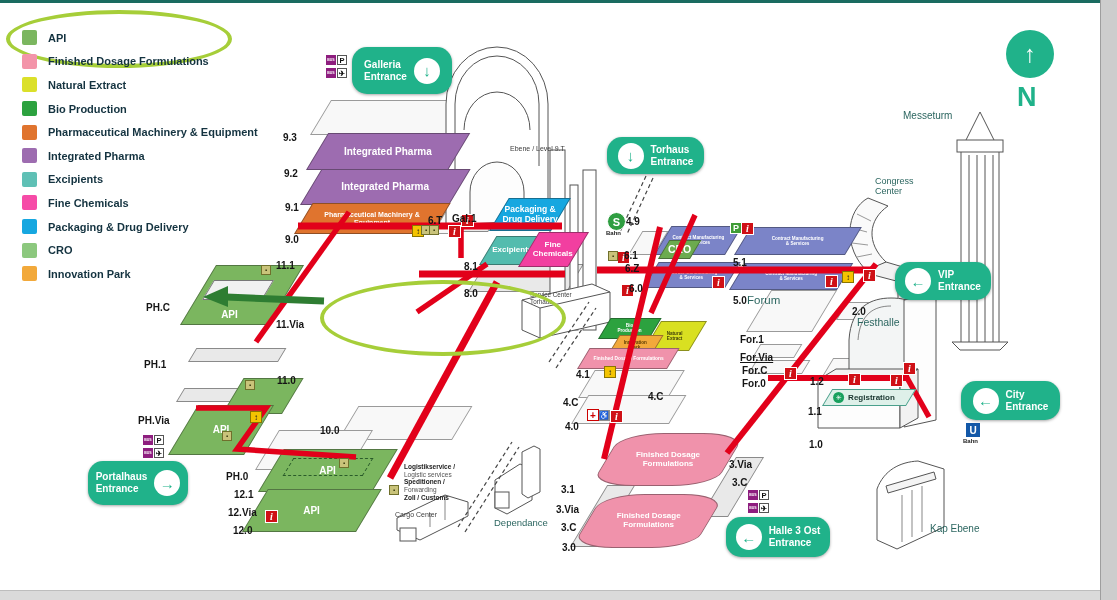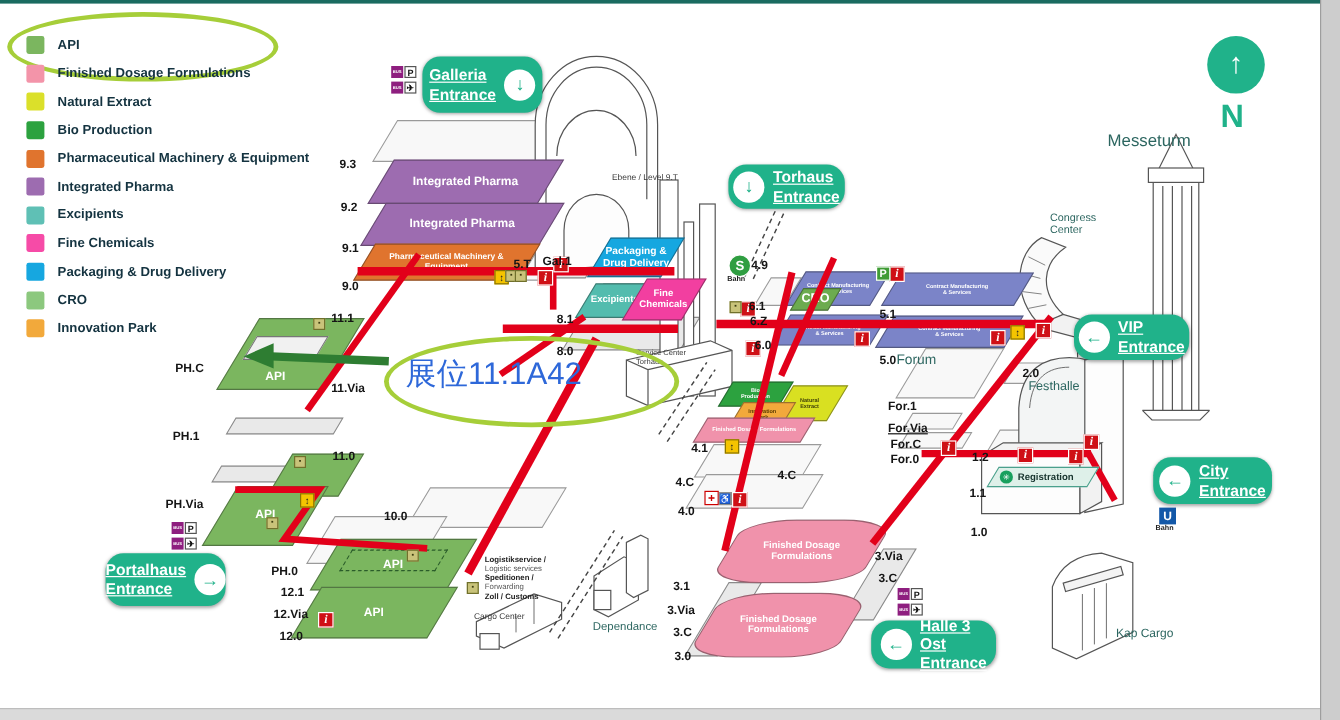--- a/index.html
+++ b/index.html
@@ -45,21 +45,21 @@
   .ic-acc{width:11px;height:11px;background:#8e8e8e;color:#fff;font-size:8px;}
   
   .sbahn{width:17px;height:17px;border-radius:50%;background:#2f9e41;color:#fff;font-size:11px;font-weight:bold;
          display:flex;align-items:center;justify-content:center;z-index:6;border:1px solid #fff;}
   .ubahn{width:14px;height:14px;background:#1358a8;color:#fff;font-size:10px;font-weight:bold;
          display:flex;align-items:center;justify-content:center;z-index:6;}
   .bahn-lb{position:absolute;font-size:6px;font-weight:bold;color:#222;z-index:6;}
   
   .ent{position:absolute;background:#20b28a;border-radius:15px;display:flex;align-items:center;justify-content:center;
        gap:7px;z-index:8;box-shadow:0 1px 3px rgba(0,0,0,.35);padding:4px 9px;box-sizing:border-box;}
-  .ent-lb{color:#fff;font-weight:bold;font-size:13px;line-height:1.2;white-space:pre-line;text-decoration:underline;}
+  .ent-lb{color:#fff;font-weight:bold;font-size:10px;line-height:1.2;white-space:pre-line;}
   .ent-ar{width:26px;height:26px;border-radius:50%;background:#fff;color:#20b28a;font-size:15px;font-weight:bold;
           display:flex;align-items:center;justify-content:center;flex:0 0 auto;}
   
   .ncirc{left:1006px;top:30px;width:48px;height:48px;border-radius:50%;background:#20b28a;color:#fff;
          font-size:24px;display:flex;align-items:center;justify-content:center;z-index:8;}
   .nlab{left:1017px;top:82px;font-size:27px;font-weight:bold;color:#20b28a;z-index:8;}
   
   .reg{position:absolute;left:822px;top:389px;width:84px;height:17px;transform:skewX(-31deg);transform-origin:0 100%;
        background:#def0e9;border:1px solid #4aa08c;z-index:5;display:flex;align-items:center;gap:4px;padding:0 5px;box-sizing:border-box;}
   .reg>*{transform:skewX(31deg);}
@@ -214,21 +214,20 @@
         <div class="lg-lb">CRO</div>
       </div>
       <div class="lg-item">
         <div class="lg-sw" style="background: rgb(242, 169, 59);"></div>
         <div class="lg-lb">Innovation Park</div>
       </div>
     </div>
   <div class="hl" style="left:6px;top:10px;width:218px;height:50px;"></div>
 
   <div class="hl" style="left:320px;top:280px;width:238px;height:68px;"></div>
-  <div class="booth">展位11.1A42</div>
 
   <div class="abs ncirc">↑</div>
   <div class="abs nlab">N</div>
 
   <div class="reg">
     <span class="reg-dot">✳</span>
     <span class="reg-lb">Registration</span>
   </div>
 
   <div class="abs sbahn" style="left:607px;top:212px;">S</div>
@@ -339,21 +338,21 @@
 Formulations</span>
     </div>
     <div class="slab wavy" style="left: 571px; top: 494px; width: 120px; height: 52px; background: rgb(240, 146, 171);">
       <span style="color: rgb(255, 255, 255); font-size: 8px;">Finished Dosage
 Formulations</span>
     </div>
     <div class="lvl" style="left: 283px; top: 121px;">9.3</div>
     <div class="lvl" style="left: 284px; top: 157px;">9.2</div>
     <div class="lvl" style="left: 285px; top: 191px;">9.1</div>
     <div class="lvl" style="left: 285px; top: 223px;">9.0</div>
-    <div class="lvl" style="left: 428px; top: 204px;">5.T</div>
+    <div class="lvl" style="left: 428px; top: 204px;">6.T</div>
     <div class="lvl" style="left: 452px; top: 202px;">Gal.1</div>
     <div class="lvl" style="left: 464px; top: 250px;">8.1</div>
     <div class="lvl" style="left: 464px; top: 277px;">8.0</div>
     <div class="lvl" style="left: 276px; top: 249px;">11.1</div>
     <div class="lvl" style="left: 276px; top: 308px;">11.Via</div>
     <div class="lvl" style="left: 277px; top: 364px;">11.0</div>
     <div class="lvl" style="left: 320px; top: 414px;">10.0</div>
     <div class="lvl" style="left: 146px; top: 291px;">PH.C</div>
     <div class="lvl" style="left: 144px; top: 348px;">PH.1</div>
     <div class="lvl" style="left: 138px; top: 404px;">PH.Via</div>
@@ -378,26 +377,26 @@
     <div class="lvl" style="left: 729px; top: 448px;">3.Via</div>
     <div class="lvl" style="left: 732px; top: 466px;">3.C</div>
     <div class="lvl" style="left: 740px; top: 323px;">For.1</div>
     <div class="lvl" style="left: 740px; top: 341px; text-decoration: underline;">For.Via</div>
     <div class="lvl" style="left: 742px; top: 354px;">For.C</div>
     <div class="lvl" style="left: 742px; top: 367px;">For.0</div>
     <div class="lvl" style="left: 852px; top: 295px;">2.0</div>
     <div class="lvl" style="left: 810px; top: 365px;">1.2</div>
     <div class="lvl" style="left: 808px; top: 395px;">1.1</div>
     <div class="lvl" style="left: 809px; top: 428px;">1.0</div>
-    <div class="place" style="left: 923px; top: 110px; font-size: 14px;">Messeturm</div>
+    <div class="place" style="left: 903px; top: 110px; font-size: 10px;">Messeturm</div>
     <div class="place" style="left: 875px; top: 176px; font-size: 9px;">Congress
 Center</div>
     <div class="place" style="left: 857px; top: 317px; font-size: 10.5px;">Festhalle</div>
     <div class="place" style="left: 747px; top: 294px; font-size: 11.5px;">Forum</div>
-    <div class="place" style="left: 930px; top: 523px; font-size: 10px;">Kap Cargo</div>
+    <div class="place" style="left: 930px; top: 523px; font-size: 10px;">Kap Ebene</div>
     <div class="place" style="left: 494px; top: 518px; font-size: 9.5px;">Dependance</div>
     <div class="place dark" style="left: 395px; top: 511px; font-size: 7px;">Cargo Center</div>
     <div class="place dark" style="left: 530px; top: 291px; font-size: 6.3px;">Service Center
 Torhaus</div>
     <div class="place dark" style="left: 510px; top: 145px; font-size: 7px;">Ebene / Level 9.T</div>
     <div class="ic ic-info" style="left: 461px; top: 214px;">i</div>
     <div class="ic ic-info" style="left: 448px; top: 225px;">i</div>
     <div class="ic ic-info" style="left: 617px; top: 251px;">i</div>
     <div class="ic ic-info" style="left: 621px; top: 284px;">i</div>
     <div class="ic ic-info" style="left: 712px; top: 276px;">i</div>

